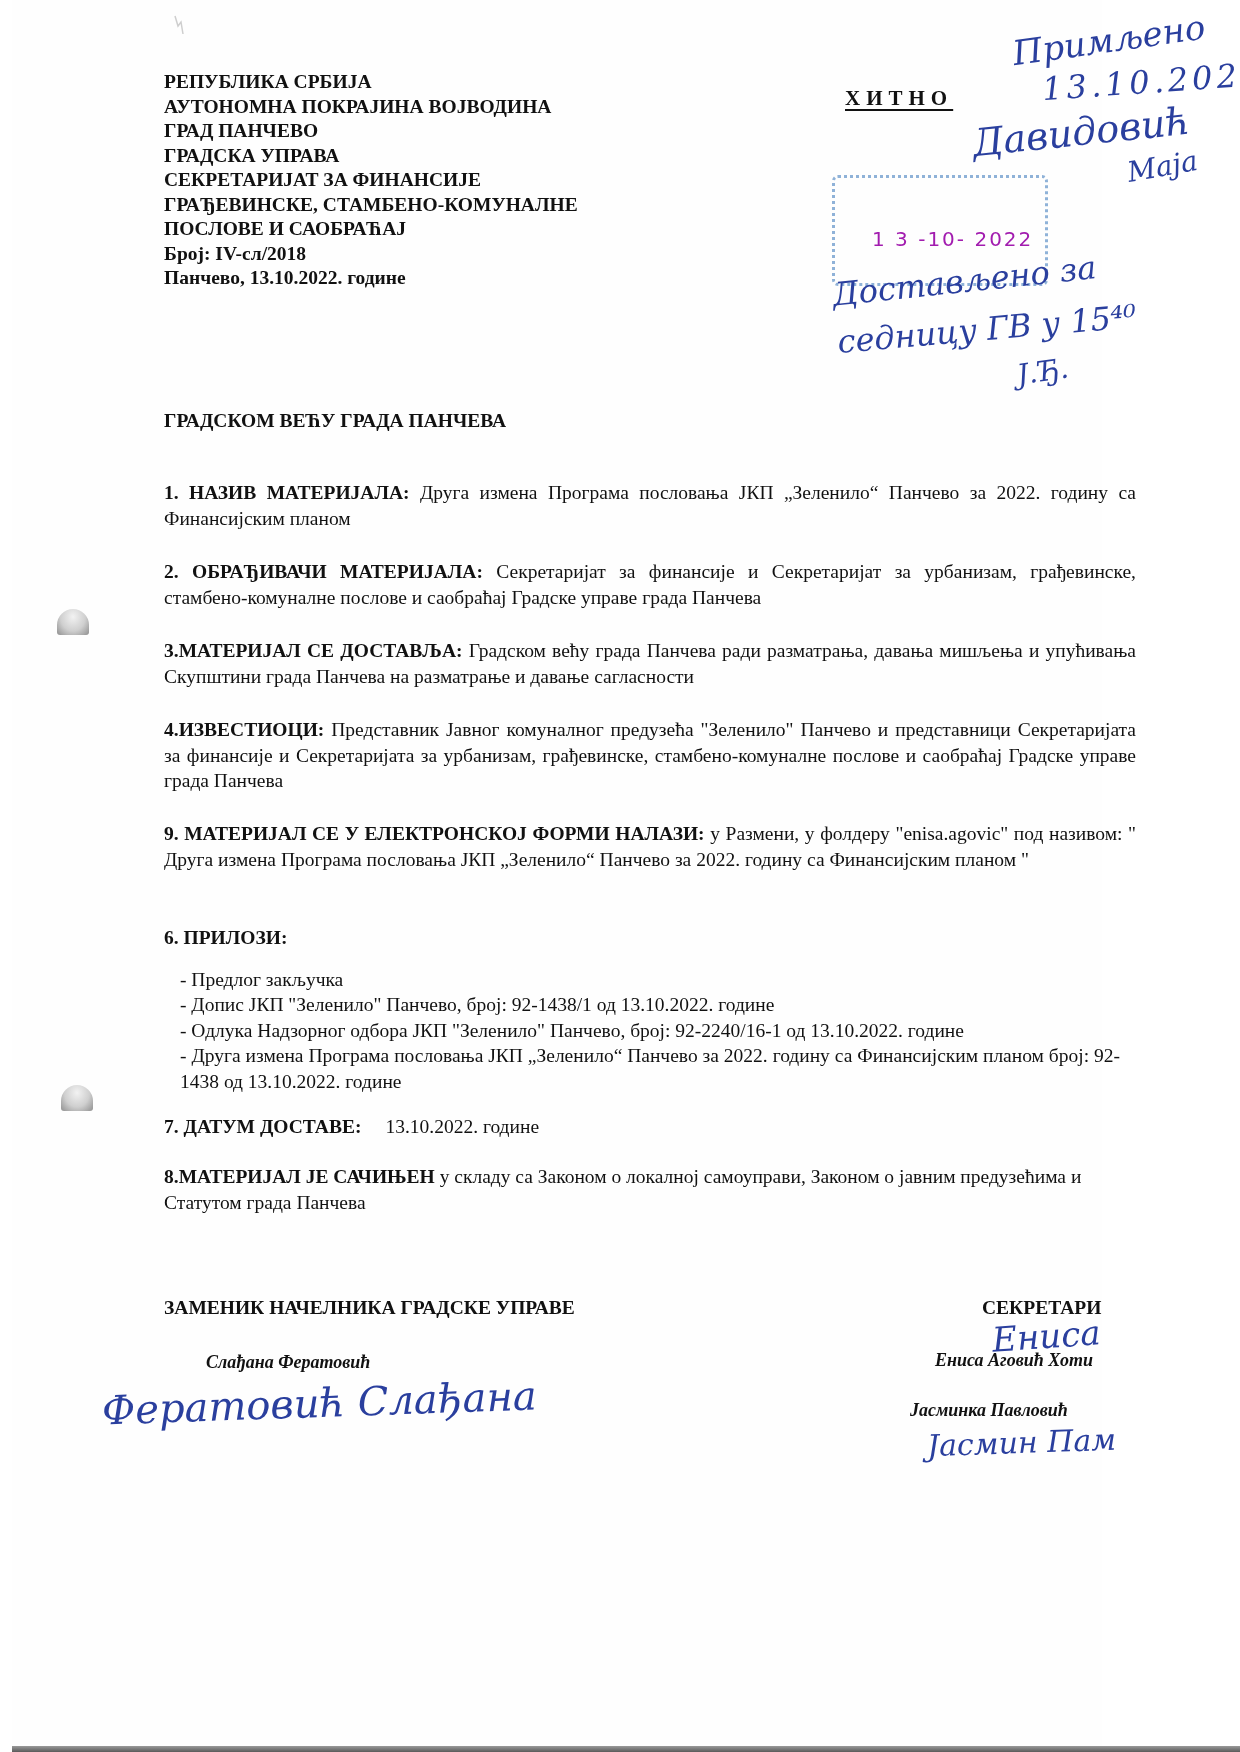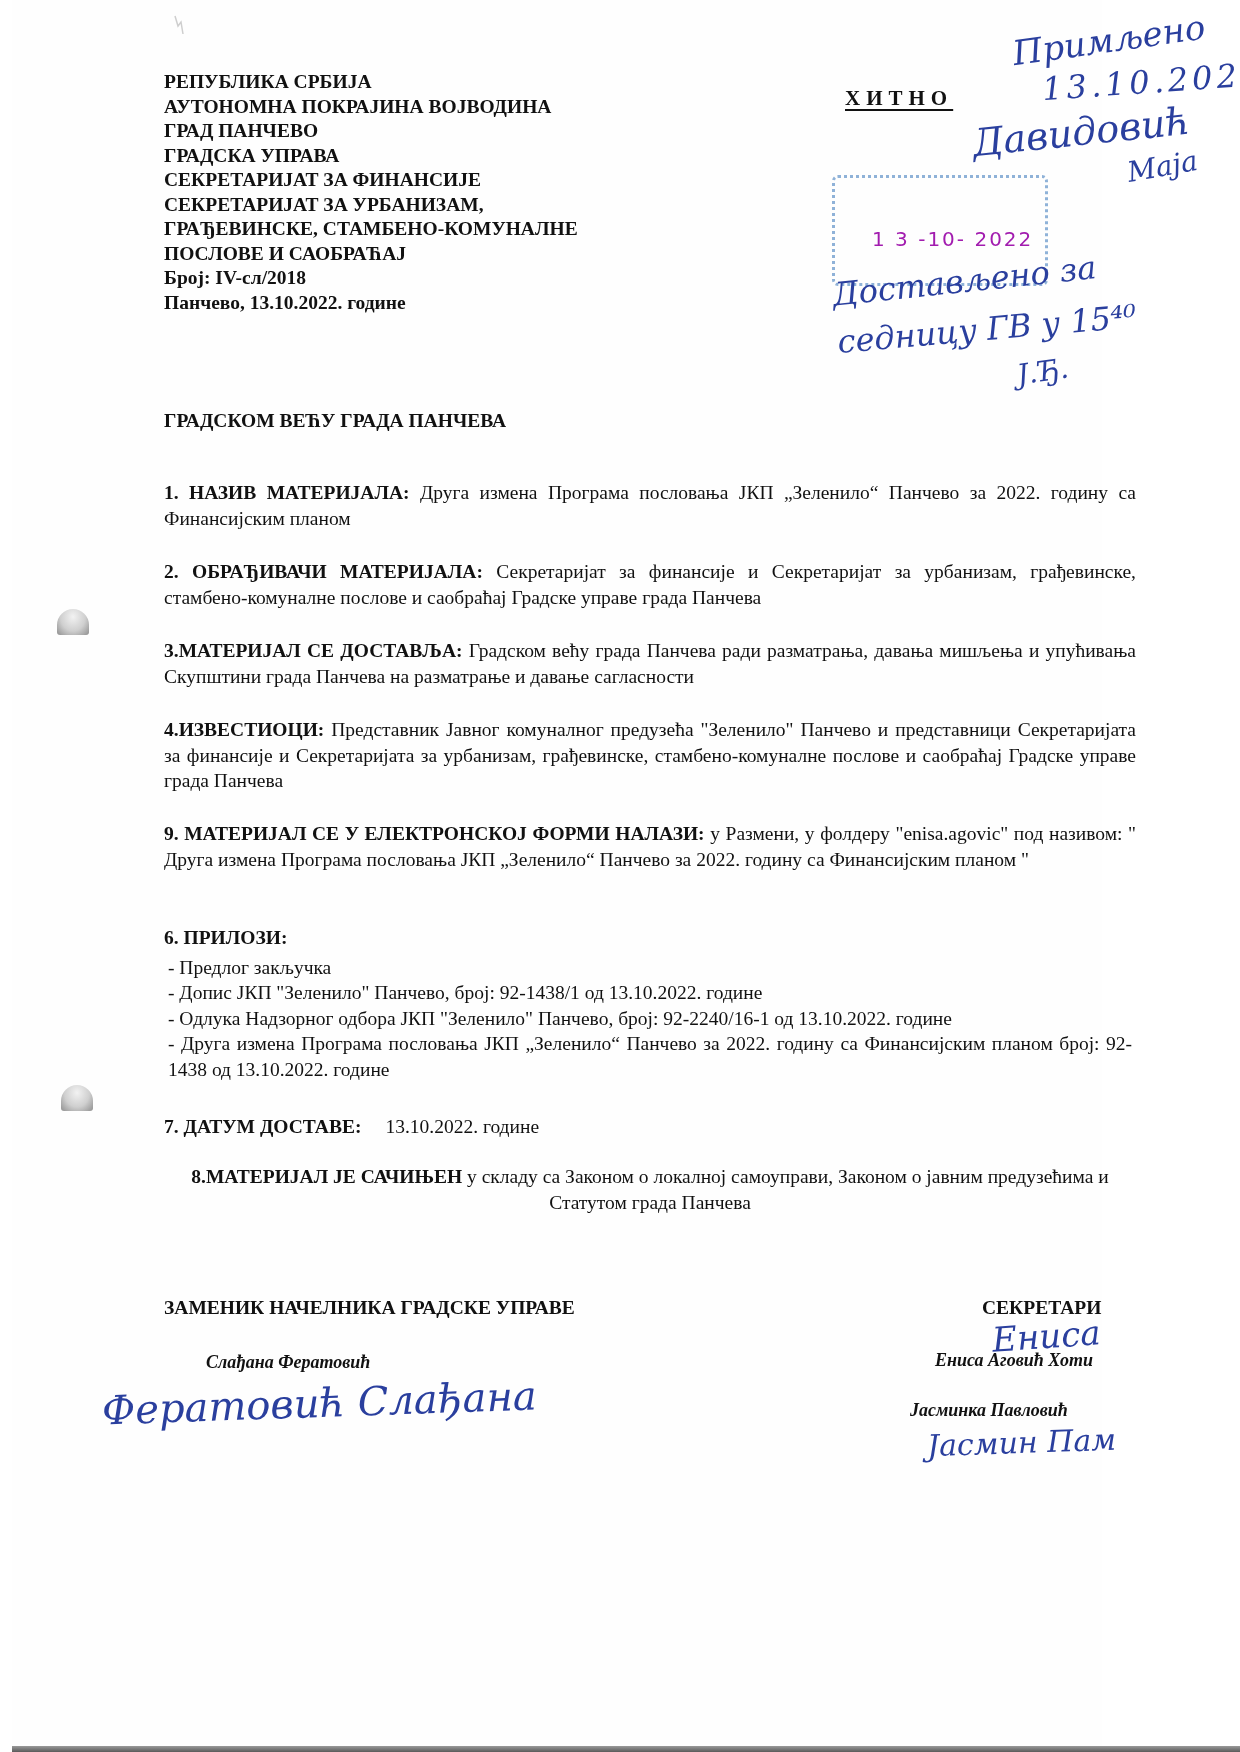--- a/index.html
+++ b/index.html
@@ -32,21 +32,21 @@
   .body { position: absolute; left: 152px; width: 972px; font-size: 19.5px; line-height: 25.5px; text-align: justify; }
   .body b { font-weight: bold; }
   .sec-1 { top: 480px; }
   .sec-2 { top: 559px; }
   .sec-3 { top: 638px; }
   .sec-4 { top: 717px; }
   .sec-5 { top: 821px; }
   .sec-6 { top: 925px; }
   .sec-7 { top: 1114px; }
   .sec-8 { top: 1164px; }
-  .attach-list { margin: 4px; padding: 0; list-style: none; }
+  .attach-list { margin: 16px; padding: 0; list-style: none; }
 
   .sig-left-title { position: absolute; left: 152px; top: 1297px; font-weight: bold; font-size: 19.5px; }
   .sig-left-name { position: absolute; left: 194px; top: 1352px; font-style: italic; font-weight: bold; font-size: 18px; }
   .sig-right-title { position: absolute; left: 923px; top: 1297px; font-weight: bold; font-size: 19.5px; margin-left: 47px; }
   .sig-right-name-1 { position: absolute; left: 923px; top: 1350px; font-style: italic; font-weight: bold; font-size: 18px; }
   .sig-right-name-2 { position: absolute; left: 898px; top: 1400px; font-style: italic; font-weight: bold; font-size: 18px; }
   .sig-hand-1 { left: 90px; top: 1380px; font-size: 40px; transform: rotate(-2deg); }
   .sig-hand-2 { left: 980px; top: 1316px; font-size: 34px; transform: rotate(-4deg); }
   .sig-hand-3 { left: 915px; top: 1425px; font-size: 30px; transform: rotate(-2deg); }
 </style>
@@ -60,21 +60,20 @@
     </svg>
   <div class="punch-hole punch-1"></div>
   <div class="punch-hole punch-2"></div>
 
   <div class="header-block">
     <div>РЕПУБЛИКА СРБИЈА</div>
     <div>АУТОНОМНА ПОКРАЈИНА ВОЈВОДИНА</div>
     <div>ГРАД ПАНЧЕВО</div>
     <div>ГРАДСКА УПРАВА</div>
     <div>СЕКРЕТАРИЈАТ ЗА ФИНАНСИЈЕ</div>
-    <div>СЕКРЕТАРИЈАТ ЗА УРБАНИЗАМ,</div>
     <div>ГРАЂЕВИНСКЕ, СТАМБЕНО-КОМУНАЛНЕ</div>
     <div>ПОСЛОВЕ И САОБРАЋАЈ</div>
     <div>Број: IV-сл/2018</div>
     <div>Панчево, 13.10.2022. године</div>
   </div>
 
   <div class="urgent">ХИТНО</div>
 
   <div class="stamp"></div>
   <div class="stamp-date">1 3 -10- 2022</div>
@@ -109,21 +108,21 @@
     <ul class="attach-list">
       <li>- Предлог закључка</li>
       <li>- Допис ЈКП "Зеленило" Панчево, број: 92-1438/1 од  13.10.2022. године</li>
       <li>- Одлука Надзорног одбора ЈКП "Зеленило" Панчево, број: 92-2240/16-1 од 13.10.2022. године</li>
       <li>- Друга измена Програма пословања ЈКП „Зеленило“ Панчево за 2022. годину са Финансијским планом број: 92-1438 од 13.10.2022. године</li>
     </ul>
   </div>
   <div class="body sec-7">
     <b>7. ДАТУМ ДОСТАВЕ:</b><span style="display:inline-block;width:24px"></span><span>13.10.2022. године</span>
   </div>
-  <div class="body sec-8" style="text-align:center;">
+  <div class="body sec-8" style="text-align:left;">
     <b>8.МАТЕРИЈАЛ ЈЕ САЧИЊЕН</b><span> у складу са  Законом о локалној самоуправи, Законом о јавним предузећима и Статутом града Панчева</span>
   </div>
 
   <div class="sig-left-title">ЗАМЕНИК НАЧЕЛНИКА ГРАДСКЕ УПРАВЕ</div>
   <div class="sig-left-name">Слађана Фератовић</div>
   <div class="hw sig-hand-1">Фератовић Слађана</div>
 
   <div class="sig-right-title">СЕКРЕТАРИ</div>
   <div class="hw sig-hand-2">Ениса</div>
   <div class="sig-right-name-1">Ениса Аговић Хоти</div>

